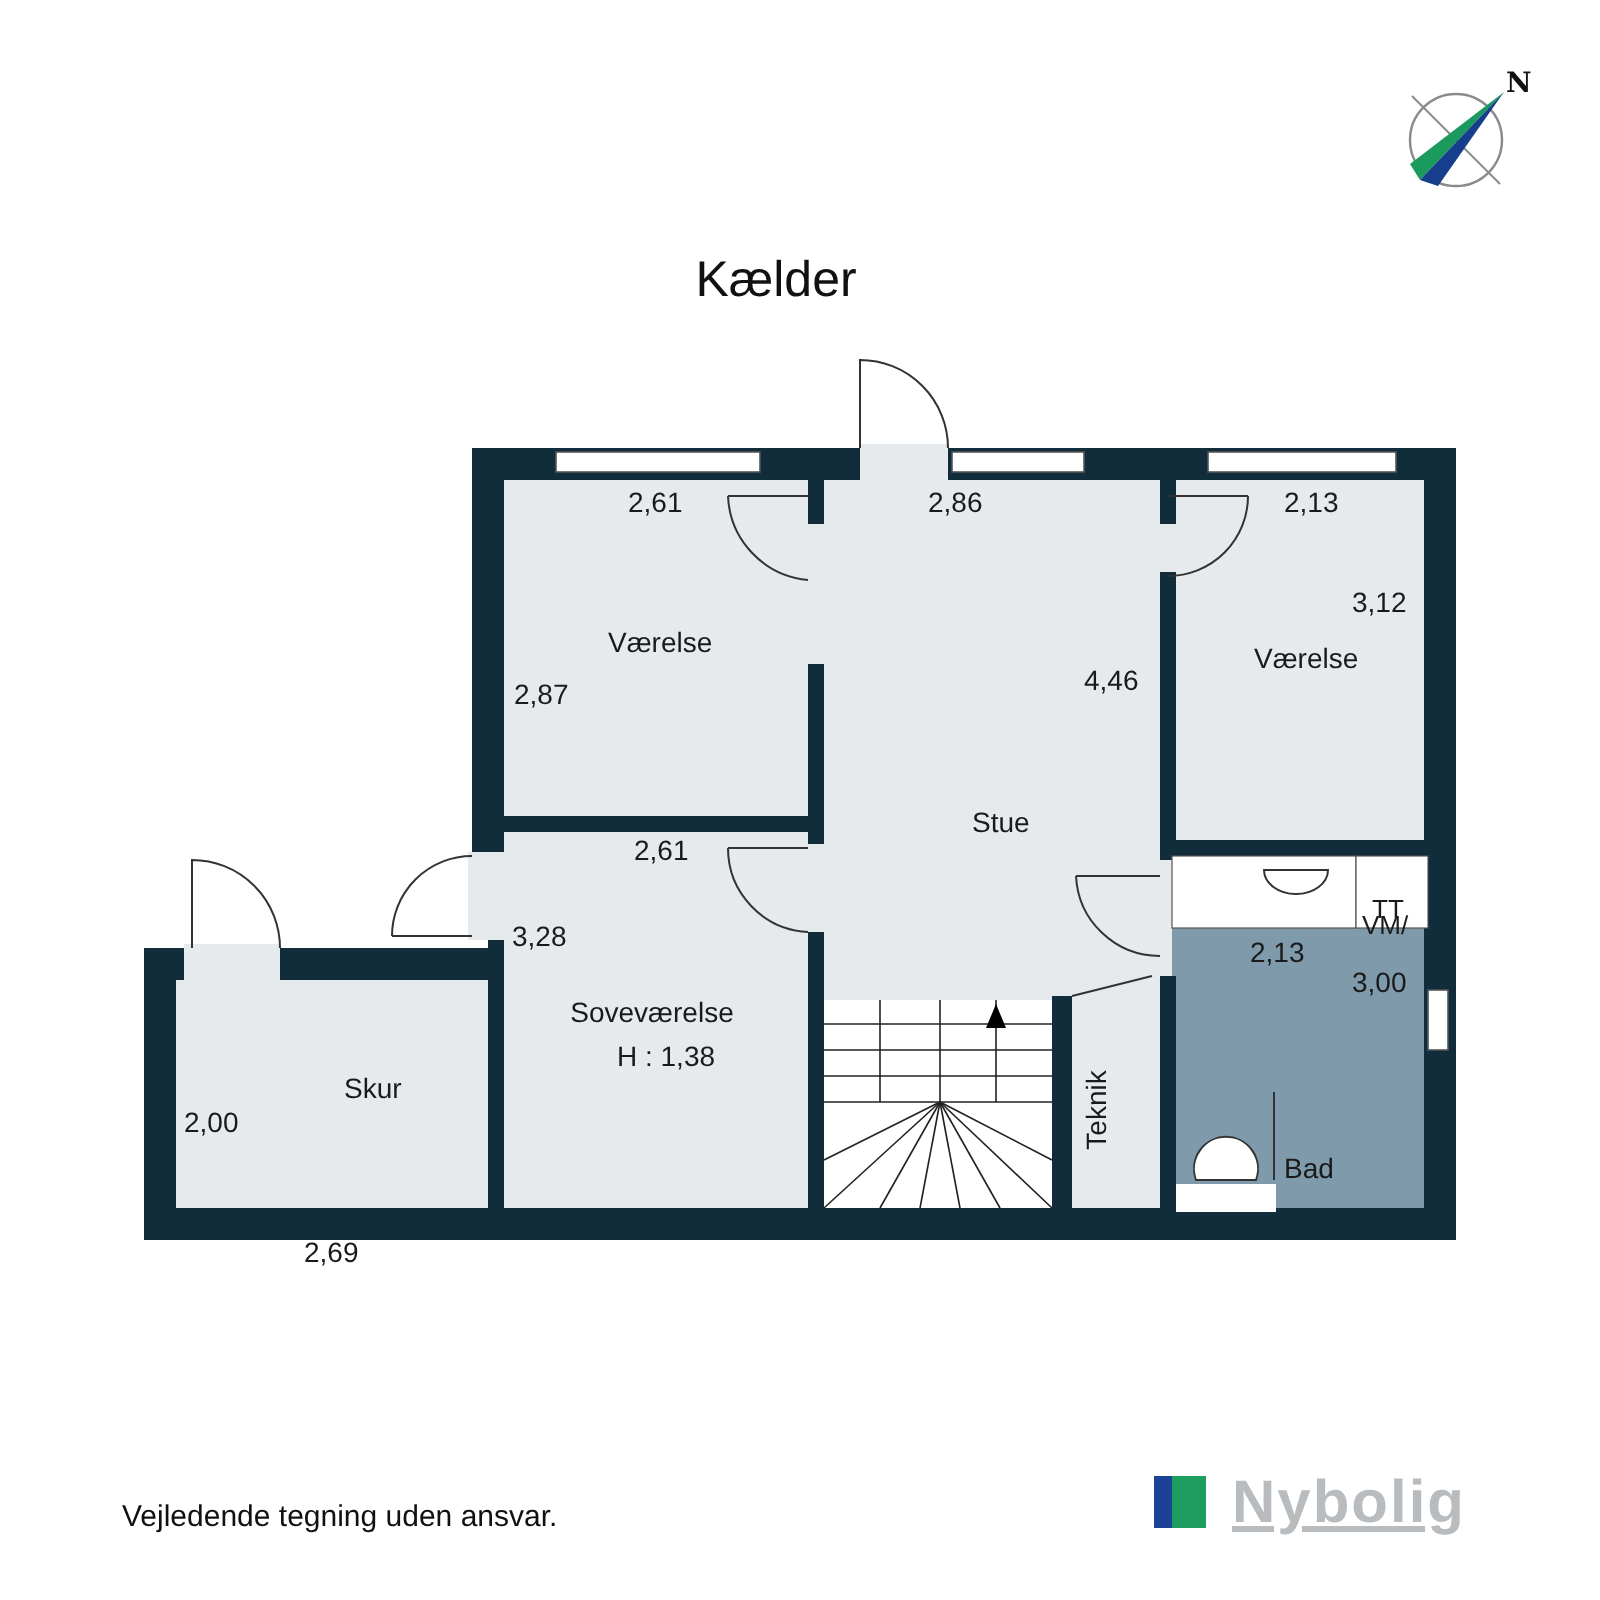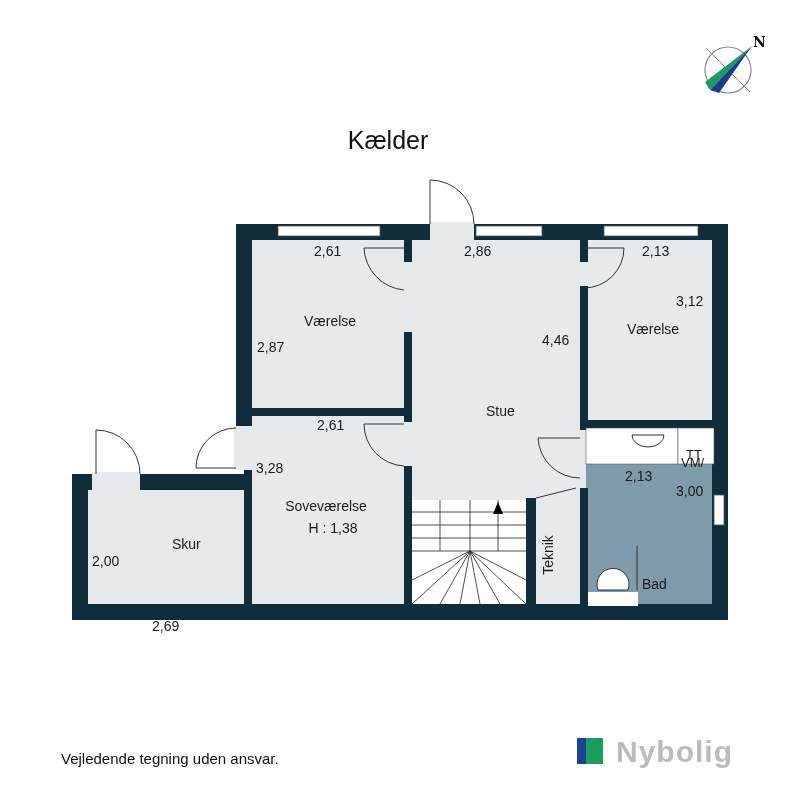--- a/index.html
+++ b/index.html
@@ -2,21 +2,21 @@
 <html><head>
 <meta charset="utf-8">
 <style>
   html, body { margin:0; padding:0; background:#ffffff; }
   body { width:800px; height:800px; position:relative; overflow:hidden; font-family:"Liberation Sans", sans-serif; }
   .abs { position:absolute; }
   #title { left:0; width:776px; top:126px; text-align:center; font-size:25px; color:#111; }
   .lbl { position:absolute; font-size:14px; color:#1a1a1a; white-space:nowrap; line-height:1; }
   .lbl.c { transform:translateX(-50%); text-align:left; }
   #disclaimer { left:61px; top:750px; font-size:15px; color:#111; }
-  #logo-text { left:616px; top:735px; font-size:30px; font-weight:bold; color:#b9bcbe; letter-spacing:1px; }
+  #logo-text { left:616px; top:735px; font-size:30px; font-weight:bold; color:#b9bcbe; letter-spacing:1px;text-decoration:underline; }
   #north-n { left:753px; top:34px; font-family:"DejaVu Serif", serif; font-size:14px; font-weight:bold; color:#111; }
   #teknik { left:548px; top:555px; transform:translate(-50%,-50%) rotate(-90deg); font-size:14px; }
   svg { position:absolute; left:0; top:0; }
 </style>
 </head>
 <body>
 
 <div id="title" class="abs">Kælder</div>
 
 <svg width="800" height="800" viewBox="0 0 800 800">

